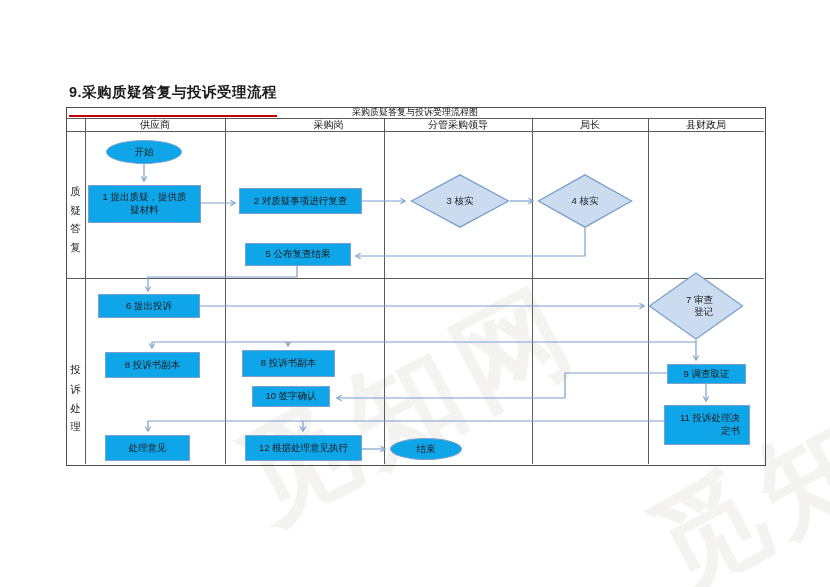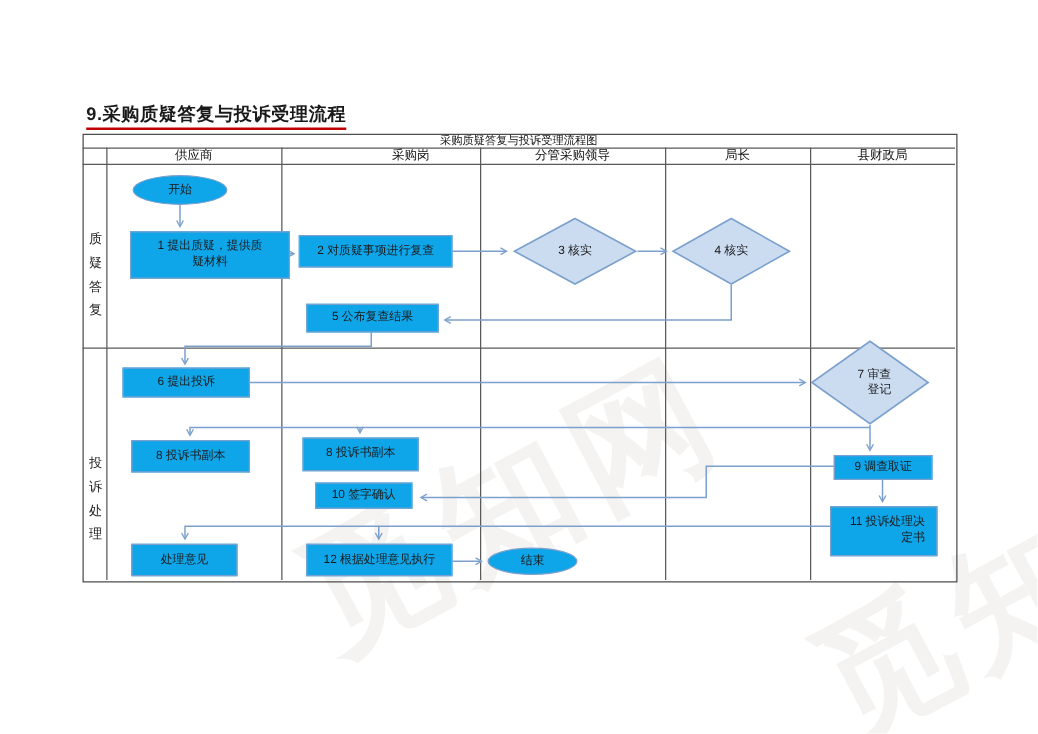--- a/index.html
+++ b/index.html
@@ -3,21 +3,21 @@
 <meta charset="utf-8">
 <style>
   html,body{margin:0;padding:0;background:#fff;}
   .canvas{
     position:relative;width:830px;height:587px;background:#ffffff;overflow:hidden;
     font-family:"Liberation Sans","DejaVu Sans",sans-serif;color:#1a1a1a;
   }
   
   .page-title{
     position:absolute;left:69px;top:84px;font-size:14.5px;font-weight:bold;
-    letter-spacing:.5px;border-bottom:2px solid #c00000;padding-bottom:1px;line-height:1.2;
+    letter-spacing:.5px;border-bottom:2px solid #c00000;padding-bottom:14px;line-height:1.2;
   }
   
   .tframe{position:absolute;left:66px;top:107px;width:698px;height:357px;border:1px solid #4d4d4d;}
   .gridline{position:absolute;background:#5a5a5a;}
   .gl-h{height:1px;}
   .gl-v{width:1px;}
   .chart-title{
     position:absolute;left:66px;top:107px;width:698px;height:11px;line-height:11px;
     text-align:center;font-size:9px;color:#111;
   }
@@ -107,21 +107,21 @@
       <path d="M667,373 L565,373 L565,398 L337,398" marker-end="url(#arr)"></path>
       <path d="M706,384 L706,401" marker-end="url(#arr)"></path>
       <path d="M664,421 L148,421 L148,431" marker-end="url(#arr)"></path>
       <path d="M303,421 L303,431" marker-end="url(#arr)"></path>
       <path d="M362,449 L385,449" marker-end="url(#arr)"></path>
     </g>
   </svg>
 
   <div class="node ellipse" style="left:106px;top:140px;width:76px;height:24px;">开始</div>
 
-  <div class="node" style="left:104px;top:185px;width:128px;height:38px;">
+  <div class="node" style="left:88px;top:185px;width:113px;height:38px;">
     <span class="wrapbox" style="width:88px;">1 提出质疑，提供质疑材料</span>
   </div>
 
   <div class="node" style="left:239px;top:188px;width:123px;height:26px;">2 对质疑事项进行复查</div>
 
   <div class="diamond" style="left:410px;top:174px;width:100px;height:54px;">
     <svg viewBox="0 0 100 100" preserveAspectRatio="none">
       <polygon points="50,1.5 98.5,50 50,98.5 1.5,50" fill="#cbdcf1" stroke="#7ba0cd" stroke-width="1.3" vector-effect="non-scaling-stroke"></polygon>
     </svg>
     <div class="dlabel">3 核实</div>

